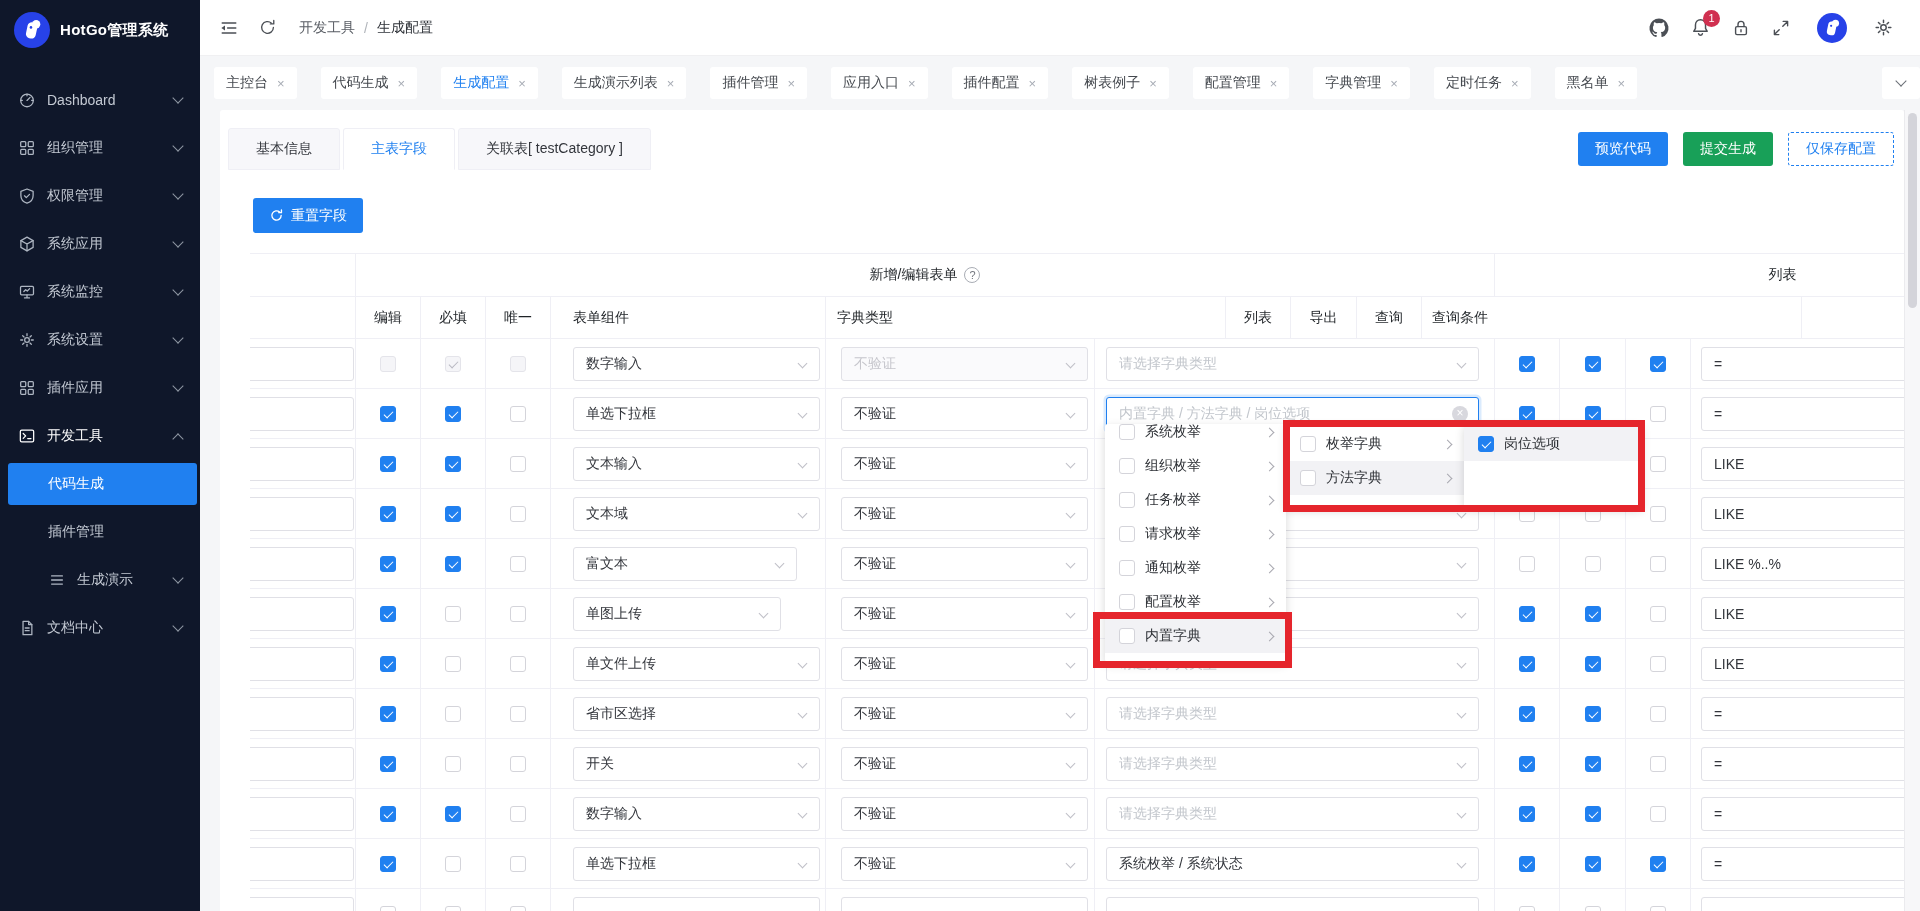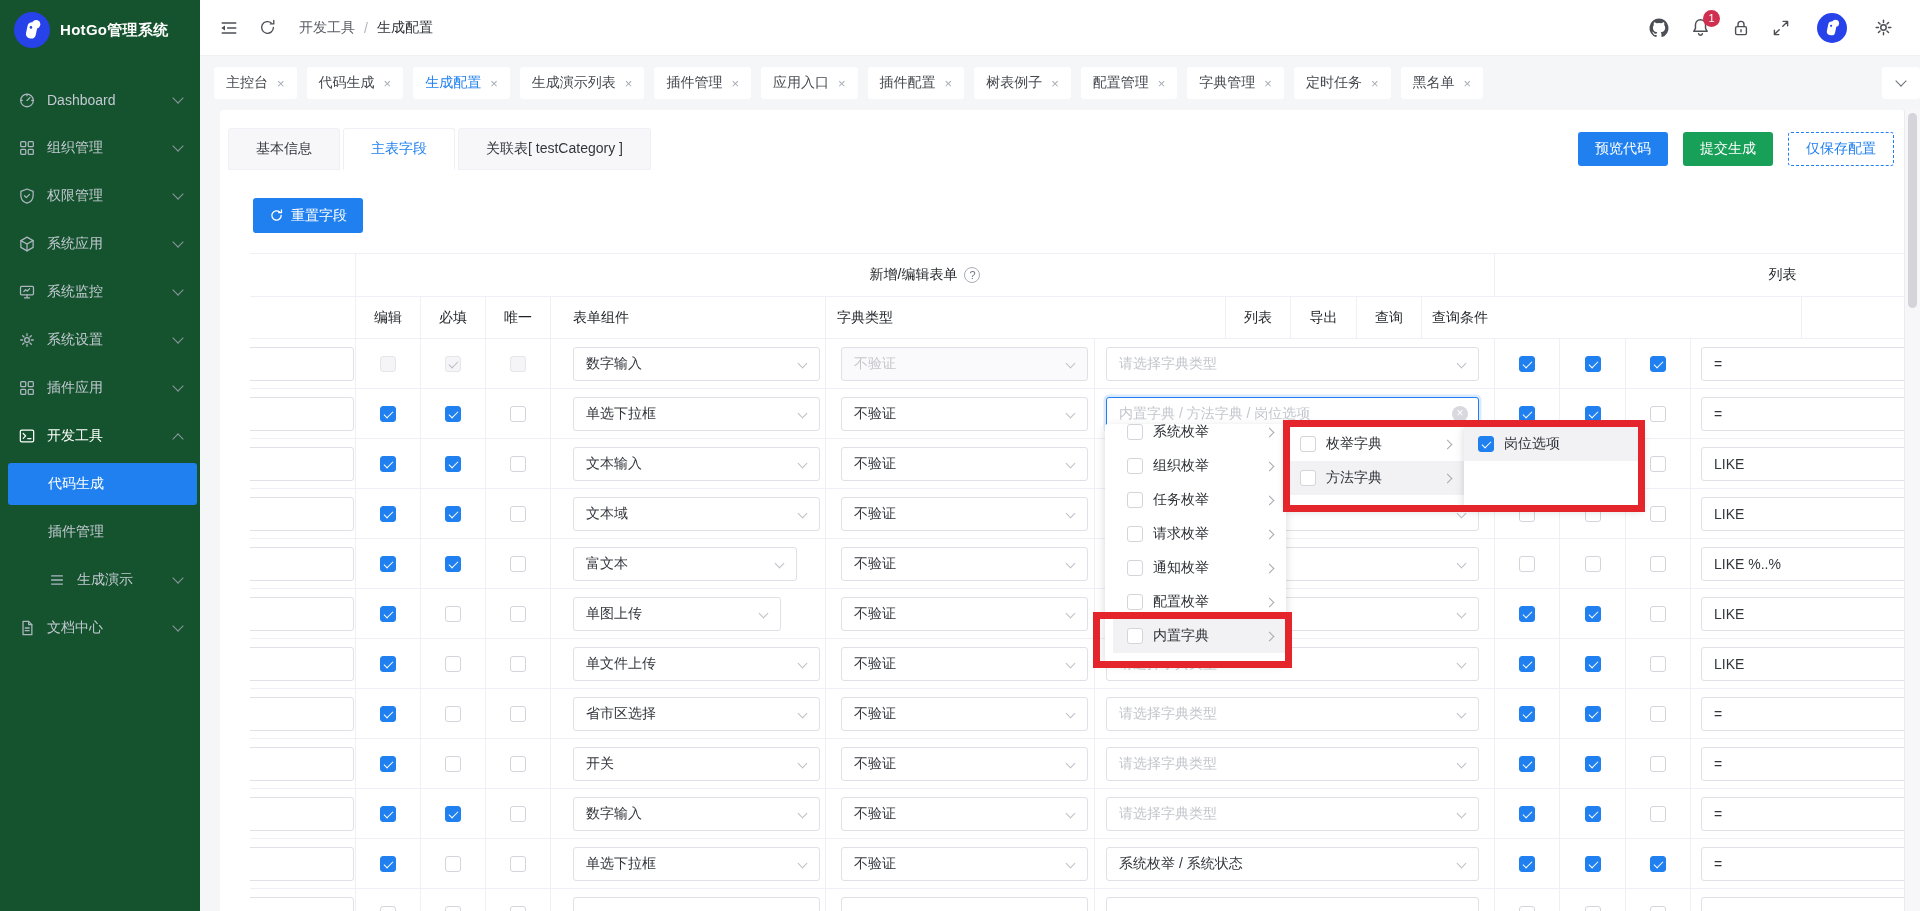--- a/index.html
+++ b/index.html
@@ -1,20 +1,20 @@
 <!DOCTYPE html>
 <html><head>
 <meta charset="utf-8">
 <style>
   * { margin:0; padding:0; box-sizing:border-box; }
   html,body { width:1920px; height:911px; overflow:hidden; font-family:"Liberation Sans","DejaVu Sans",sans-serif; }
   .app { position:relative; width:1920px; height:911px; background:#f5f6f8; overflow:hidden; }
 
   
-  .sidebar { position:absolute; left:0; top:0; width:200px; height:911px; background:#14532d; z-index:20; }
+  .sidebar { position:absolute; left:0; top:0; width:200px; height:911px; background:#0f172a; z-index:20; }
   .logo-row { display:flex; align-items:center; height:60px; padding-left:14px; }
   .logo-circle { width:36px; height:36px; border-radius:50%; background:#2742e8; display:flex; align-items:center; justify-content:center; flex:none; }
   .logo-title { color:#fff; font-size:15px; font-weight:700; margin-left:10px; letter-spacing:.3px; }
   #side-menu { margin-top:16px; }
   .side-item { display:flex; align-items:center; height:48px; padding:0 18px; color:#c3c9d3; font-size:14px; cursor:pointer; }
   .side-item .s-ico { margin-right:11px; display:flex; color:#aeb6c2; }
   .side-item .s-label { flex:1; }
   .s-chev { width:8px; height:8px; border-right:1.4px solid #8f97a3; border-bottom:1.4px solid #8f97a3; transform:rotate(45deg); margin-top:-4px; flex:none; }
   .s-chev.up { transform:rotate(-135deg); margin-top:5px; }
   .side-item.expanded { color:#fff; }
@@ -31,21 +31,21 @@
   .bc-sep { color:#b0b4ba; margin:0 9px; }
   .bc-current { color:#2e3238; }
   .tb-right { margin-left:auto; display:flex; align-items:center; margin-right:26px; }
   .tb-right > * { margin-left:26px; }
   .bell-wrap { position:relative; }
   .badge { position:absolute; top:-7px; right:-9px; min-width:17px; height:17px; background:#d03050; border-radius:9px; color:#fff; font-size:11px; line-height:17px; text-align:center; padding:0 4px; }
   .avatar { width:30px; height:30px; border-radius:50%; background:#2742e8; display:flex; align-items:center; justify-content:center; cursor:pointer; }
 
   
   .tabbar { position:absolute; left:200px; top:56px; width:1720px; height:54px; background:#f5f6f8; }
-  #route-tabs { display:flex; gap:10px; padding:11px 0 0 14px; }
+  #route-tabs { display:flex; gap:24px; padding:11px 0 0 14px; }
   .rtab { height:32px; background:#fff; border-radius:3px; display:flex; align-items:center; padding:0 12px; font-size:14px; color:#45494f; cursor:pointer; flex:none; }
   .rtab.active .rtab-label { color:#2080f0; }
   .rtab-close { margin-left:9px; color:#a6abb4; font-size:13px; line-height:1; cursor:pointer; }
   .tab-drop { position:absolute; right:0; top:11px; width:38px; height:32px; background:#fff; border-radius:3px; display:flex; align-items:center; justify-content:center; cursor:pointer; }
 
   
   .card { position:absolute; left:220px; top:110px; width:1684px; height:801px; background:#fff; border-radius:3px 3px 0 0; overflow:hidden; }
   #card-tabs { position:absolute; left:8px; top:18px; display:flex; gap:3px; }
   .ctab { height:42px; display:flex; align-items:center; padding:0 27px; font-size:14px; color:#33363c; background:#f7f7fa; border:1px solid #efeff5; border-radius:3px 3px 0 0; cursor:pointer; }
   .ctab.active { background:#fff; color:#2080f0; border-bottom-color:#fff; }
@@ -80,21 +80,21 @@
   .sel .chev { position:absolute; right:13px; top:12px; width:7px; height:7px; border-right:1.4px solid #bfbfc7; border-bottom:1.4px solid #bfbfc7; transform:rotate(45deg); }
   .sel.ph { color:#c2c6cc; }
   .sel.dis { background:#fafafc; color:#c6c6cc; }
   .sel.casc { border-color:#2080f0; box-shadow:0 0 0 2.5px rgba(32,128,240,.16); color:#c2c6cc; }
   .clr { position:absolute; right:10px; top:8px; width:16px; height:16px; border-radius:50%; background:#d8d8de; color:#fff; font-size:12px; line-height:15px; text-align:center; cursor:pointer; }
   .help { display:inline-block; width:16px; height:16px; border:1px solid #a9adb5; border-radius:50%; color:#72767e; font-size:11px; line-height:14px; text-align:center; margin-left:7px; font-weight:400; }
 
   
   .cpanel { position:absolute; background:#fff; border-radius:3px; box-shadow:0 3px 10px rgba(0,0,0,.16); padding:3px 0; z-index:40; }
   #cascader-panel-1 { left:1105px; top:424px; width:181px; height:238px; overflow:hidden; }
-  #cascader-panel-1 .p1inner { margin-top:-12px;padding-left:8px; }
+  #cascader-panel-1 .p1inner { margin-top:-12px; }
   #cascader-panel-2 { left:1286px; top:424px; width:178px; height:84px; }
   #cascader-panel-3 { left:1464px; top:424px; width:178px; height:84px; }
   .citem { height:34px; display:flex; align-items:center; padding:0 26px 0 14px; position:relative; font-size:14px; color:#2f3237; cursor:pointer; }
   .citem .cb { margin-right:10px; }
   .citem.hl { background:#f2f2f5; }
   .citem .arr { position:absolute; right:13px; top:14px; width:7px; height:7px; border-top:1.4px solid #a8a8b0; border-right:1.4px solid #a8a8b0; transform:rotate(45deg); }
 
   
   .redbox { position:absolute; border:7px solid #e5252c; z-index:60; pointer-events:none; }
   #redbox-submenu { left:1283px; top:420px; width:362px; height:92px; }

